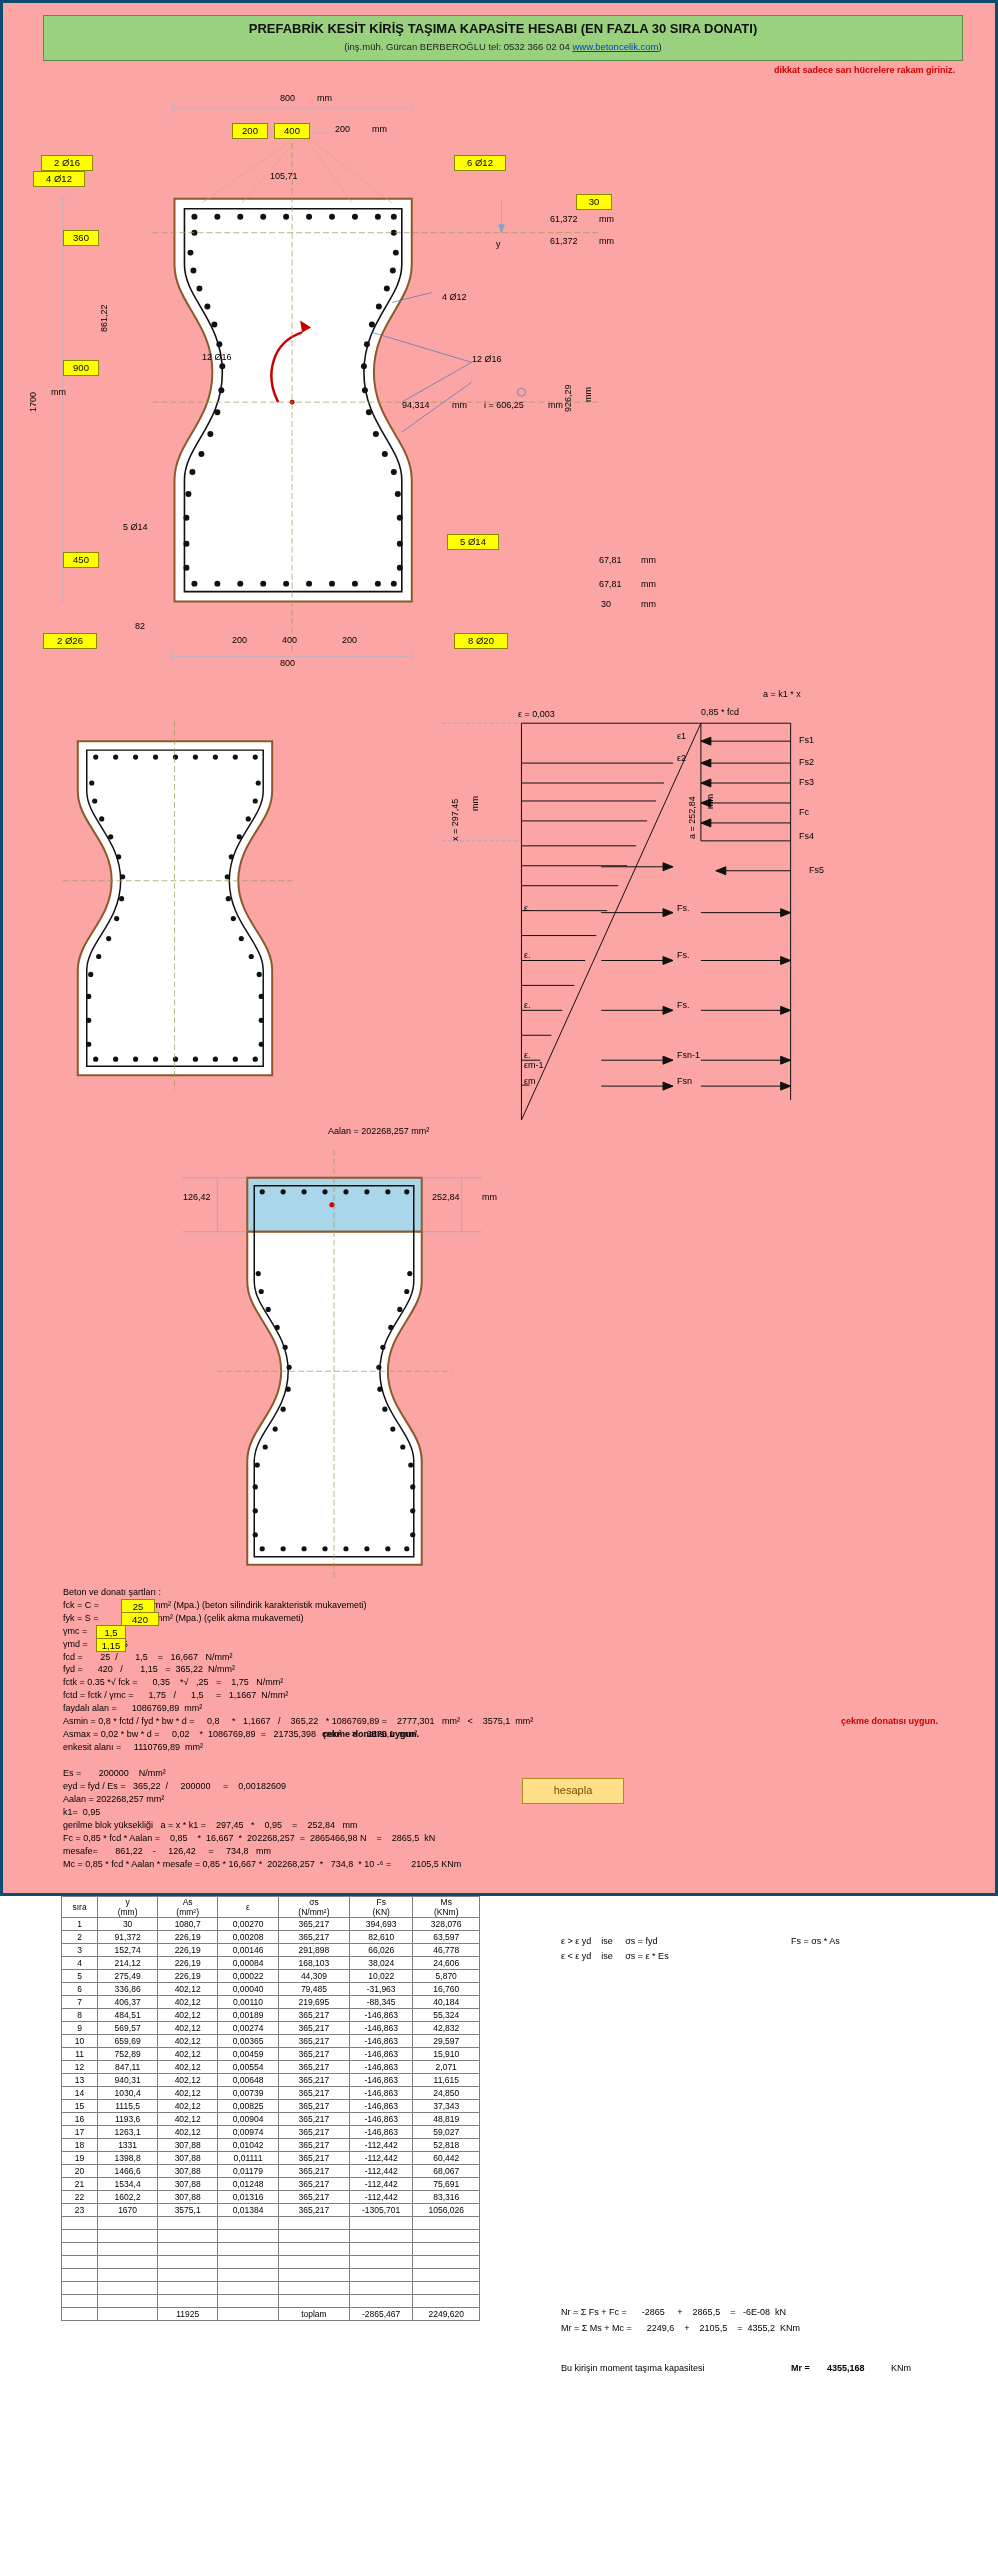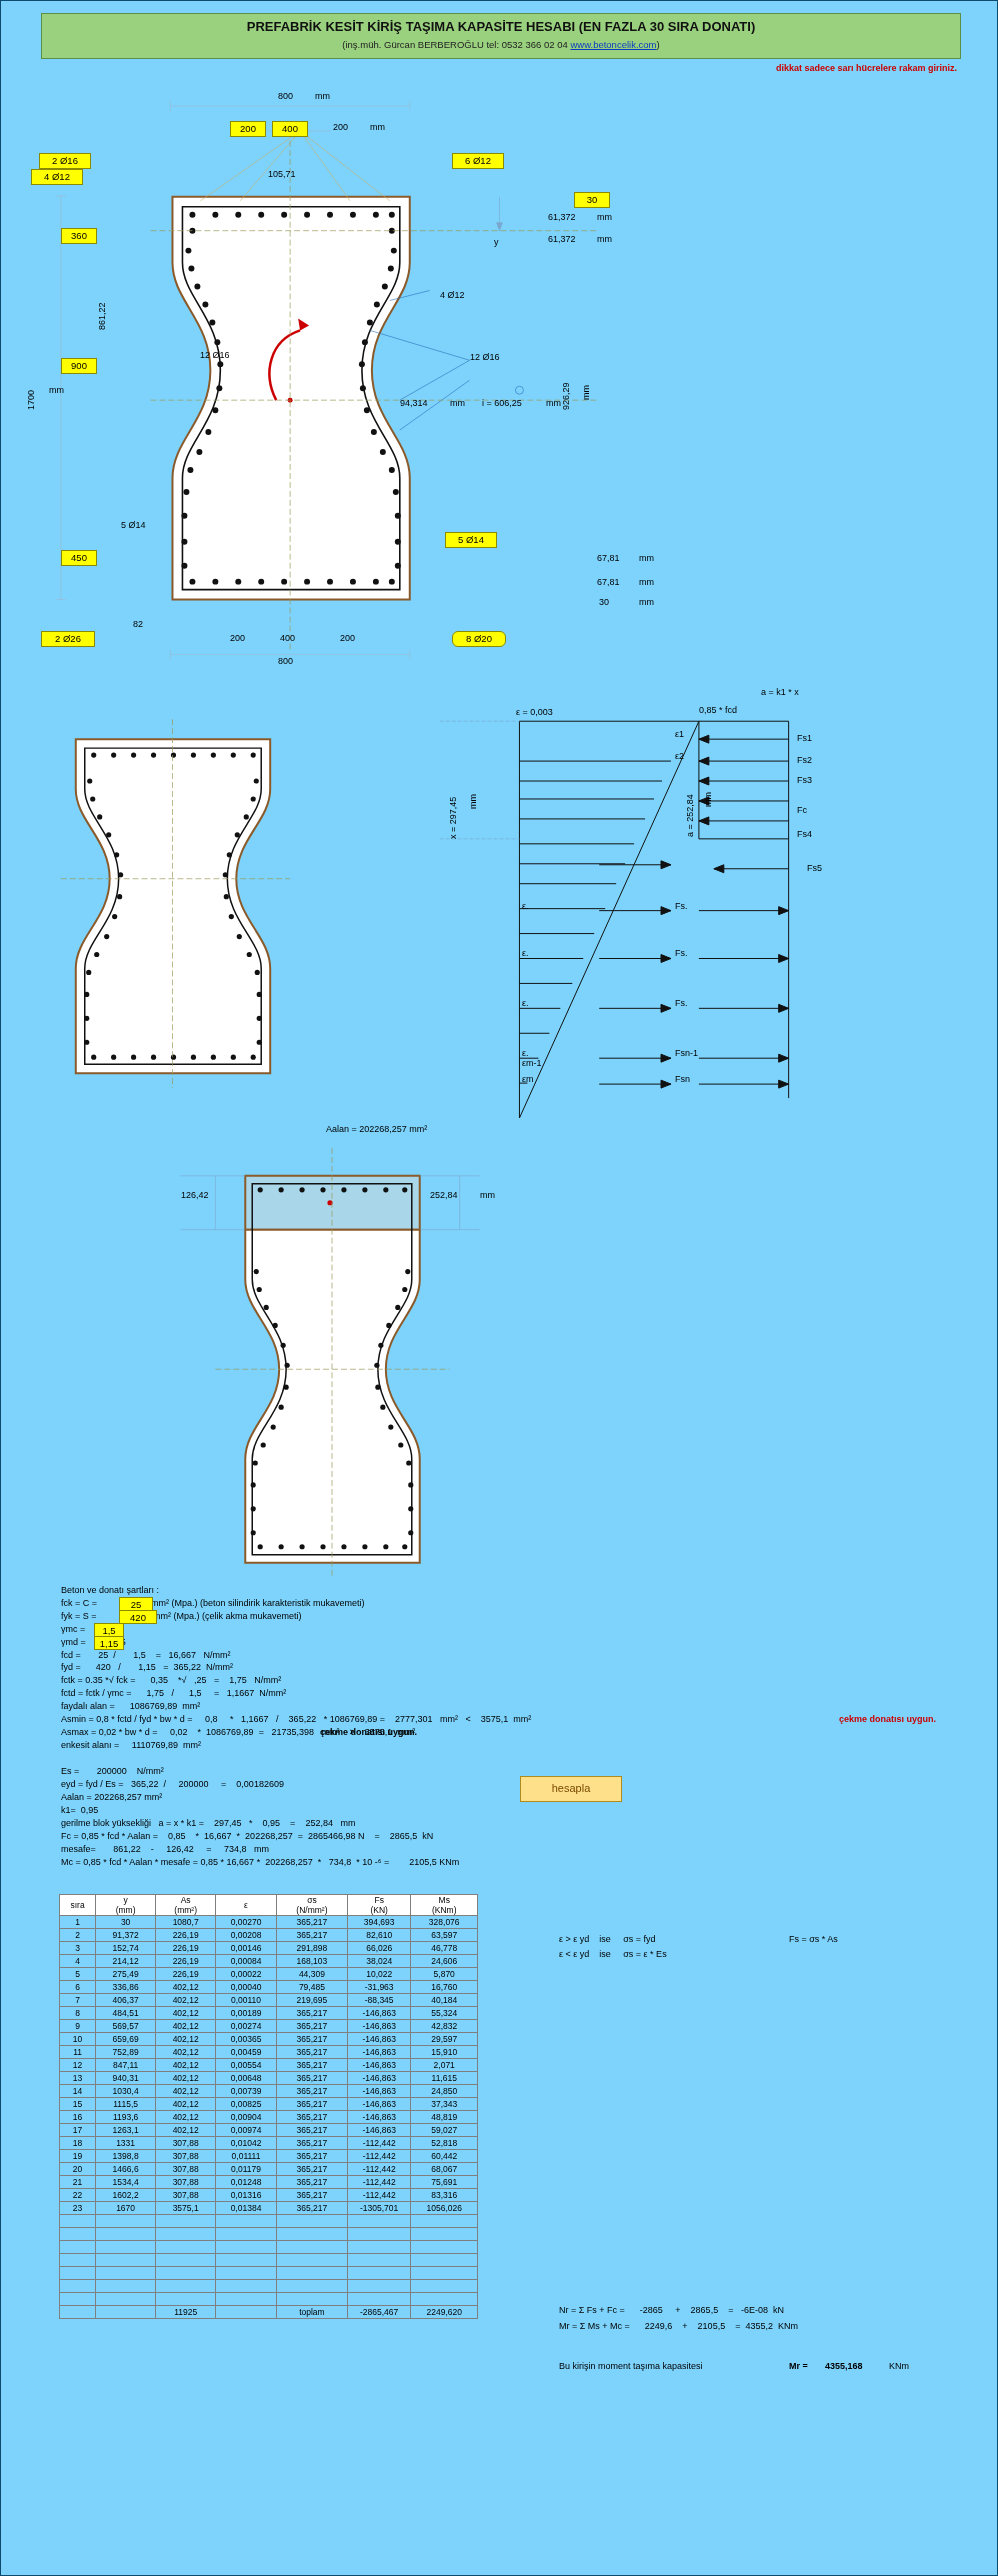--- a/index.html
+++ b/index.html
@@ -1,17 +1,17 @@
 <!DOCTYPE html>
 <html><head>
 <meta charset="utf-8">
 <style>
   html,body{margin:0;padding:0;background:#fff;}
   body{width:998px;height:2576px;position:relative;font-family:"Liberation Sans",sans-serif;font-size:10px;color:#000;}
-  #sheet{position:absolute;left:0;top:0;width:998px;height:2576px;border:1px solid #0c4a6e;box-sizing:border-box;background:#7dd3fc;}
+  #sheet{position:absolute;left:0;top:0;width:998px;height:1896px;border:3px solid #0c4a6e;box-sizing:border-box;background:#fca5a5;}
   .abs{position:absolute;}
   
   #hdr{position:absolute;left:40px;top:12px;width:918px;height:44px;background:#9ad17e;border:1px solid #5b8f45;}
   #hdr .t1{position:absolute;left:0;top:5px;width:918px;text-align:center;font-weight:bold;font-size:13px;color:#111;}
   #hdr .t2{position:absolute;left:0;top:25px;width:918px;text-align:center;font-size:9.5px;color:#222;}
   #hdr .t2 a{color:#0a3fbf;}
   #warn{position:absolute;right:40px;top:62px;font-size:9px;color:#cc0000;font-weight:bold;}
   
   .ycell{background:#ffff00;border:1px solid #8a8a00;text-align:center;font-size:9.5px;line-height:13px;}
   .lbl{font-size:9px;color:#000;white-space:nowrap;}
@@ -389,21 +389,21 @@
   <div class="lbl abs" style="left:596px;top:576px;">67,81</div>
   <div class="lbl abs" style="left:638px;top:576px;">mm</div>
   <div class="lbl abs" style="left:598px;top:596px;">30</div>
   <div class="lbl abs" style="left:638px;top:596px;">mm</div>
   <div class="lbl abs" style="left:132px;top:618px;">82</div>
   <div class="ycell abs" style="left:40px;top:630px;width:52px;height:14px;">2 Ø26</div>
   <div class="lbl abs" style="left:229px;top:632px;">200</div>
   <div class="lbl abs" style="left:279px;top:632px;">400</div>
   <div class="lbl abs" style="left:339px;top:632px;">200</div>
   <div class="lbl abs" style="left:374px;top:632px;"></div>
-  <div class="ycell abs" style="left:451px;top:630px;width:52px;height:14px;border-radius:6px;">8 Ø20</div>
+  <div class="ycell abs" style="left:451px;top:630px;width:52px;height:14px;">8 Ø20</div>
   <div class="lbl abs" style="left:277px;top:655px;">800</div>
 
   <div class="lbl abs" style="left:760px;top:686px;">a = k1 * x</div>
   <div class="lbl abs" style="left:515px;top:706px;">ε =  0,003</div>
   <div class="lbl abs" style="left:674px;top:728px;">ε1</div>
   <div class="lbl abs" style="left:674px;top:750px;">ε2</div>
   <div class="lbl abs" style="left:698px;top:704px;">0,85 * fcd</div>
   <div class="abs" style="left:447px;top:838px;transform:rotate(-90deg);transform-origin:0 0;font-size:9px;">x = 297,45</div>
   <div class="abs" style="left:467px;top:808px;transform:rotate(-90deg);transform-origin:0 0;font-size:9px;">mm</div>
   <div class="abs" style="left:684px;top:836px;transform:rotate(-90deg);transform-origin:0 0;font-size:9px;">a = 252,84</div>

